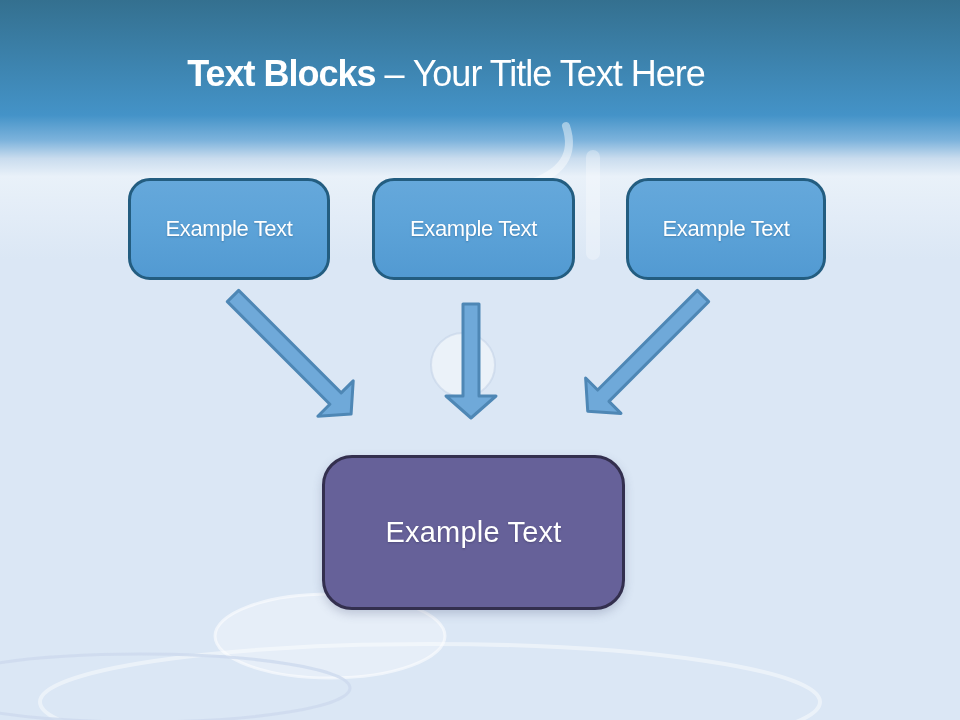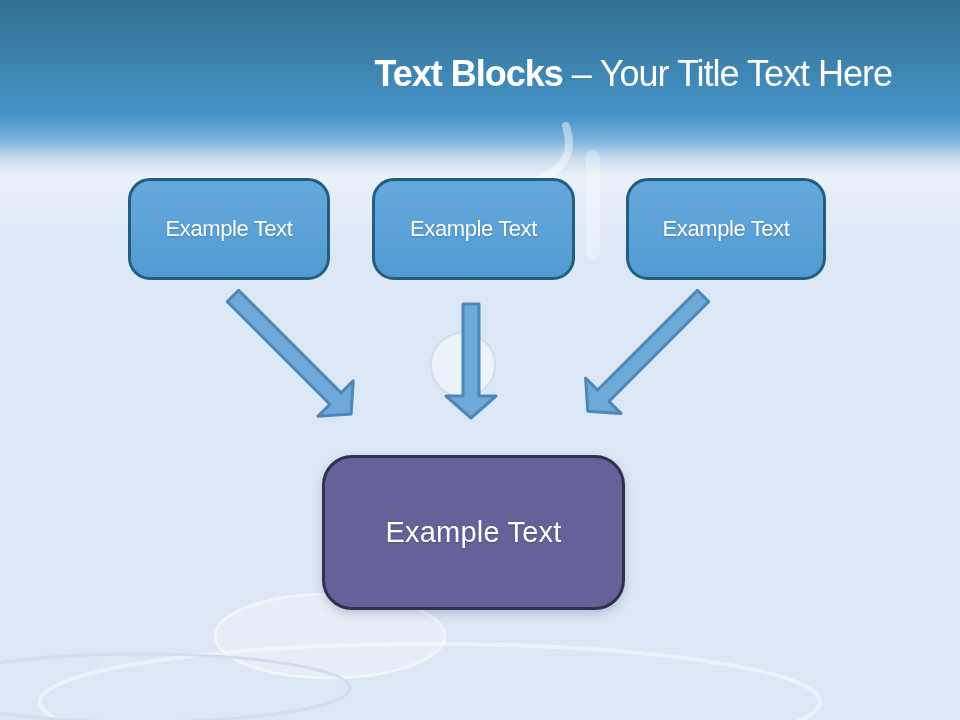--- a/index.html
+++ b/index.html
@@ -26,21 +26,21 @@
       var(--header-mid) 16%,
       #7db3dc 19.5%,
       #c9dcee 22%,
       var(--header-fade) 24.5%,
       var(--body-bg) 36%,
       var(--body-bg) 100%);
   }
 
   .slide-title{
     position:absolute;left:0;top:52px;width:892px;
-    text-align:right;color:var(--text-color);
+    text-align:center;color:var(--text-color);
     font-size:36px;line-height:44px;letter-spacing:-1px;
     white-space:nowrap;
   }
   .t-bold{font-weight:700;}
   .t-sep{font-weight:400;margin:0 9px;}
   .t-reg{font-weight:400;}
 
   .top-box{
     position:absolute;top:178px;height:102px;
     background:linear-gradient(180deg,#65a8db 0%,var(--box-fill) 45%,#529ad2 100%);

